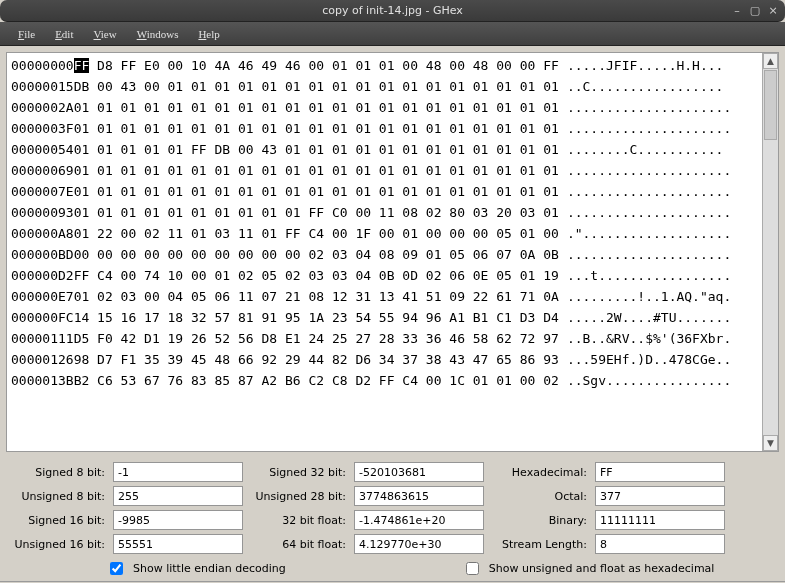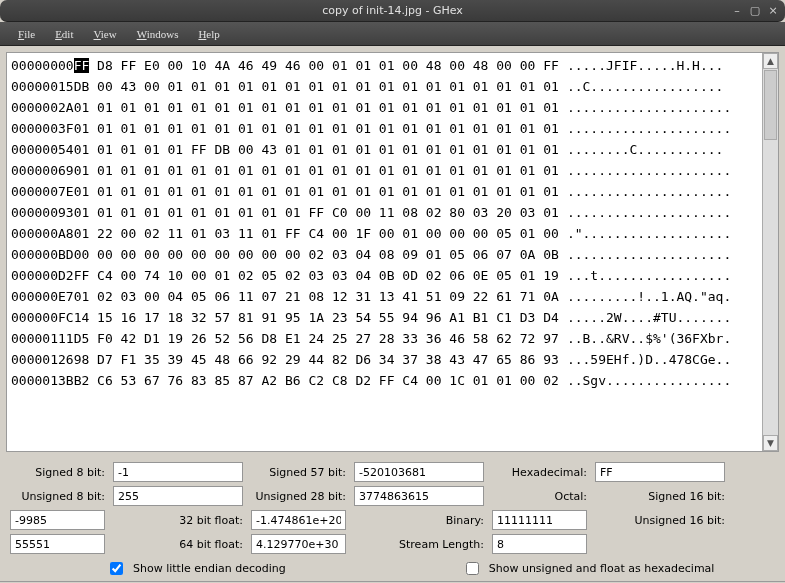--- a/index.html
+++ b/index.html
@@ -154,30 +154,31 @@
     <div class="thumb"></div>
     <div style="flex:1"></div>
     <div class="arrow">▼</div>
   </div>
 </div>
 
 <div class="bottom">
   <div class="grid">
     <label>Signed 8 bit:</label>
     <input value="-1" style="">
-    <label>Signed 57 bit:</label>
+    <label>Signed 32 bit:</label>
     <input value="-520103681" style="">
     <label>Hexadecimal:</label>
     <input value="FF" style="">
 
     <label>Unsigned 8 bit:</label>
     <input value="255" style="">
     <label>Unsigned 28 bit:</label>
     <input value="3774863615" style="">
     <label>Octal:</label>
+    <input value="377" style="">
 
     <label>Signed 16 bit:</label>
     <input value="-9985" style="">
     <label>32 bit float:</label>
     <input value="-1.474861e+20" style="">
     <label>Binary:</label>
     <input value="11111111" style="">
 
     <label>Unsigned 16 bit:</label>
     <input value="55551" style="">

